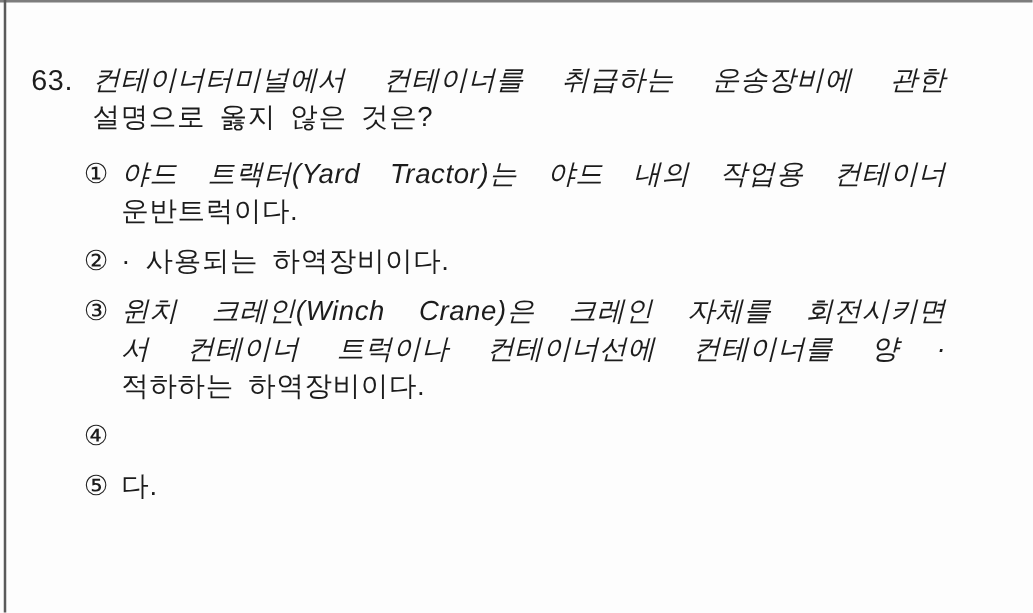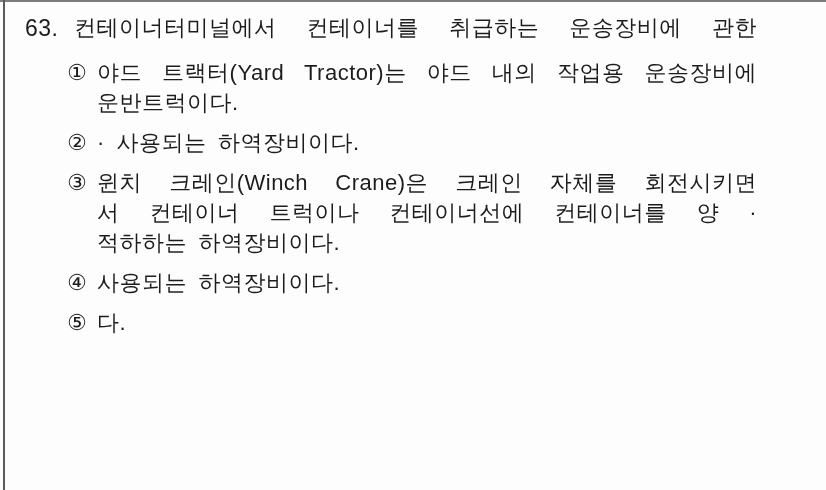--- a/index.html
+++ b/index.html
@@ -29,20 +29,21 @@
   }
   .sheet {
     position: absolute;
     top: 13px;
     left: 25px;
     width: 732px; 
   }
   .q-row {
     display: flex;
     align-items: flex-start;
+    margin-top: 36px;
   }
   .q-num {
     width: 49px;
     flex: 0 0 49px;
     font-size: 23px;
     line-height: 30px;
     letter-spacing: 0.5px;
   }
   .q-text {
     flex: 1 1 auto;
@@ -51,20 +52,21 @@
   .line {
     font-size: 22px;
     line-height: 30px;
     letter-spacing: 0.5px;
     word-spacing: 5px;
     white-space: normal;
   }
   .jline {
     text-align: justify;
     text-align-last: justify;
+    font-style: italic;
   }
   .lline {
     text-align: left;
     text-align-last: left;
   }
   .option {
     display: flex;
     align-items: flex-start;
     margin-left: 42px; 
     margin-top: 10px;
@@ -88,27 +90,28 @@
 
 <div class="frame-top"></div>
 <div class="frame-left"></div>
 
 <div class="sheet">
 
   <div class="q-row">
     <span class="q-num">63.</span>
     <div class="q-text">
       <div class="line jline">컨테이너터미널에서 컨테이너를 취급하는 운송장비에 관한</div>
+      <div class="line lline">설명으로 옳지 않은 것은?</div>
     </div>
   </div>
 
   <div class="option first">
     <span class="opt-marker">①</span>
     <div class="opt-text">
-      <div class="line jline">야드 트랙터(Yard Tractor)는 야드 내의 작업용 운송장비에</div>
+      <div class="line jline">야드 트랙터(Yard Tractor)는 야드 내의 작업용 컨테이너</div>
       <div class="line lline">운반트럭이다.</div>
     </div>
   </div>
 
   <div class="option">
     <span class="opt-marker">②</span>
     <div class="opt-text">
       <div class="line lline">· 사용되는 하역장비이다.</div>
     </div>
   </div>
@@ -118,21 +121,20 @@
     <div class="opt-text">
       <div class="line jline">윈치 크레인(Winch Crane)은 크레인 자체를 회전시키면</div>
       <div class="line jline">서 컨테이너 트럭이나 컨테이너선에 컨테이너를 양 ·</div>
       <div class="line lline">적하하는 하역장비이다.</div>
     </div>
   </div>
 
   <div class="option">
     <span class="opt-marker">④</span>
     <div class="opt-text">
-      <div class="line lline">사용되는 하역장비이다.</div>
     </div>
   </div>
 
   <div class="option">
     <span class="opt-marker">⑤</span>
     <div class="opt-text">
       <div class="line lline">다.</div>
     </div>
   </div>
 

